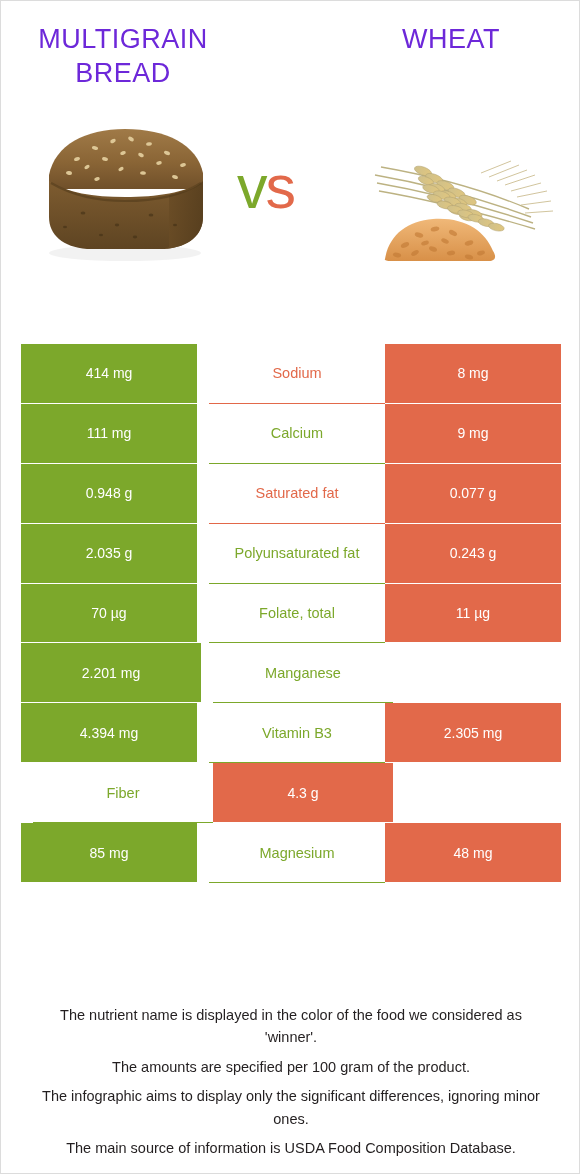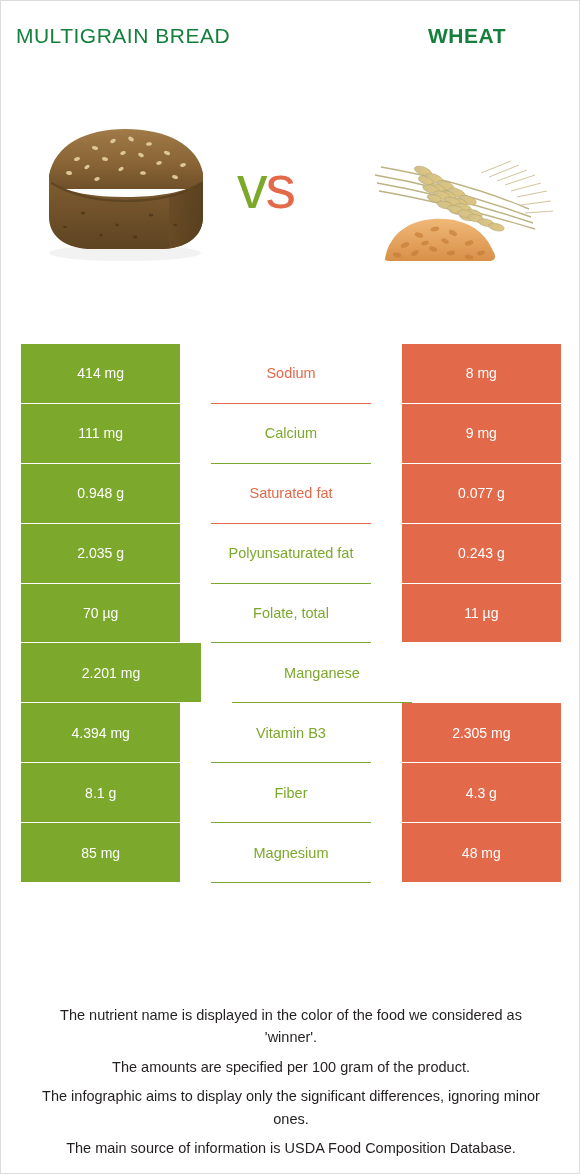--- a/index.html
+++ b/index.html
@@ -21,35 +21,34 @@
   
   .header {
     position: relative;
     height: 310px;
   }
   .title {
     position: absolute;
     top: 22px;
     font-family: "Liberation Sans", sans-serif;
     font-weight: 300;
-    font-size: 21px;
+    font-size: 27px;
     letter-spacing: 0.5px;
-    color: #15803d;
+    color: #6d28d9;
     text-align: center;
     line-height: 1.25;
     text-transform: uppercase;
   }
   .title-left {
     left: 12px;
     width: 220px;
   }
   .title-right {
-    left: 356px;
+    left: 340px;
     width: 220px;
-    font-weight: bold;
   }
 
   .vs {
     position: absolute;
     left: 236px;
     top: 156px;
     font-size: 61px;
     font-weight: 400;
     letter-spacing: -2px;
     font-family: "Liberation Sans", sans-serif;
@@ -71,21 +70,20 @@
     position: absolute;
     left: 20px;
     top: 343px;
     width: 540px;
   }
   .row {
     display: flex;
     height: 59.9px;
     align-items: stretch;
     position: relative;
-    gap: 31px;
   }
   .cell {
     display: flex;
     align-items: center;
     justify-content: center;
     font-size: 14px;
     box-sizing: border-box;
   }
   .cell-left {
     width: 180px;
@@ -95,21 +93,21 @@
   .cell-mid {
     width: 180px;
     background: #ffffff;
     font-size: 14.5px;
   }
   .cell-right {
     width: 180px;
     background: #E2694A;
     color: #ffffff;
   }
-  .row .cell-mid { border-bottom: 1px solid transparent; }
+  .row .cell-mid { border-bottom: 1px solid transparent; margin-left: 12px; }
   .row.win-left  .cell-mid { color: #7CA82B; border-bottom-color: #7CA82B; }
   .row.win-right .cell-mid { color: #E2694A; border-bottom-color: #E2694A; }
   .row:last-child .cell-mid { border-bottom-width: 1px; }
   .row .cell-left, .row .cell-right {
     border-bottom: 1px solid #ffffff;
   }
 
   
   .footer {
     position: absolute;
@@ -303,21 +301,20 @@
     <div class="row win-left">
       <div class="cell cell-left">2.201 mg</div>
       <div class="cell cell-mid">Manganese</div>
     </div>
     <div class="row win-left">
       <div class="cell cell-left">4.394 mg</div>
       <div class="cell cell-mid">Vitamin B3</div>
       <div class="cell cell-right">2.305 mg</div>
     </div>
     <div class="row win-left">
-      <div class="cell cell-left">8.1 g</div>
       <div class="cell cell-mid">Fiber</div>
       <div class="cell cell-right">4.3 g</div>
     </div>
     <div class="row win-left">
       <div class="cell cell-left">85 mg</div>
       <div class="cell cell-mid">Magnesium</div>
       <div class="cell cell-right">48 mg</div>
     </div>
   </div>
 

